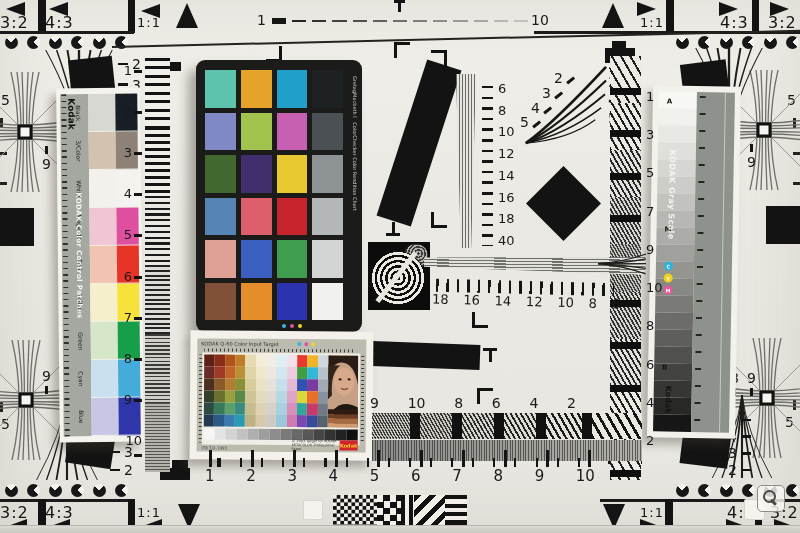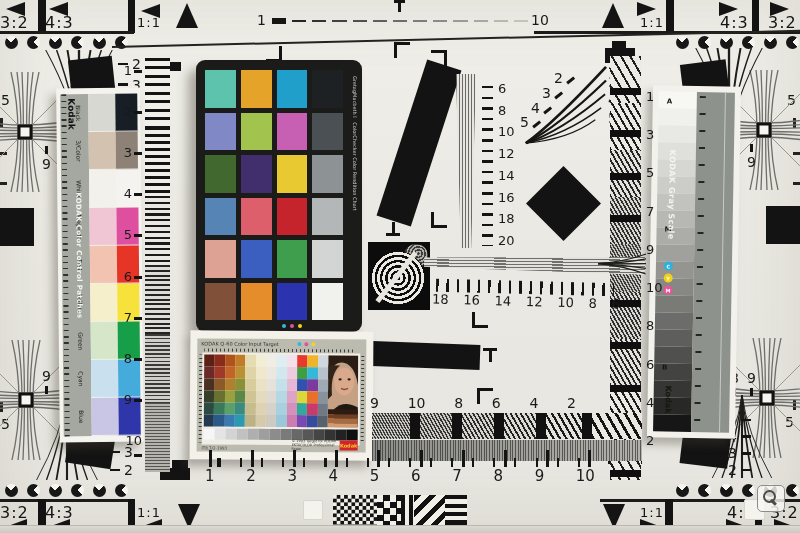--- a/index.html
+++ b/index.html
@@ -767,21 +767,21 @@
   <div id="wedge-cv"></div>
   <div id="cv-ticks"></div>
   <div class="numcol" id="cv-nums">
       <span>6</span>
       <span>8</span>
       <span>10</span>
       <span>12</span>
       <span>14</span>
       <span>16</span>
       <span>18</span>
-      <span>20</span>
+      <span>40</span>
     </div>
 
   <div id="zoneplate">
     <div id="zp-mini"></div>
     <div id="zp-main"></div>
     <div id="zp-slash"></div>
   </div>
   <div id="wedge-ch"></div>
   <svg class="flare" viewBox="0 0 60 30" style="left:598px;top:249px;width:48px;height:30px;transform:rotate(1deg)">
       <use href="#sym-hflare"></use>

